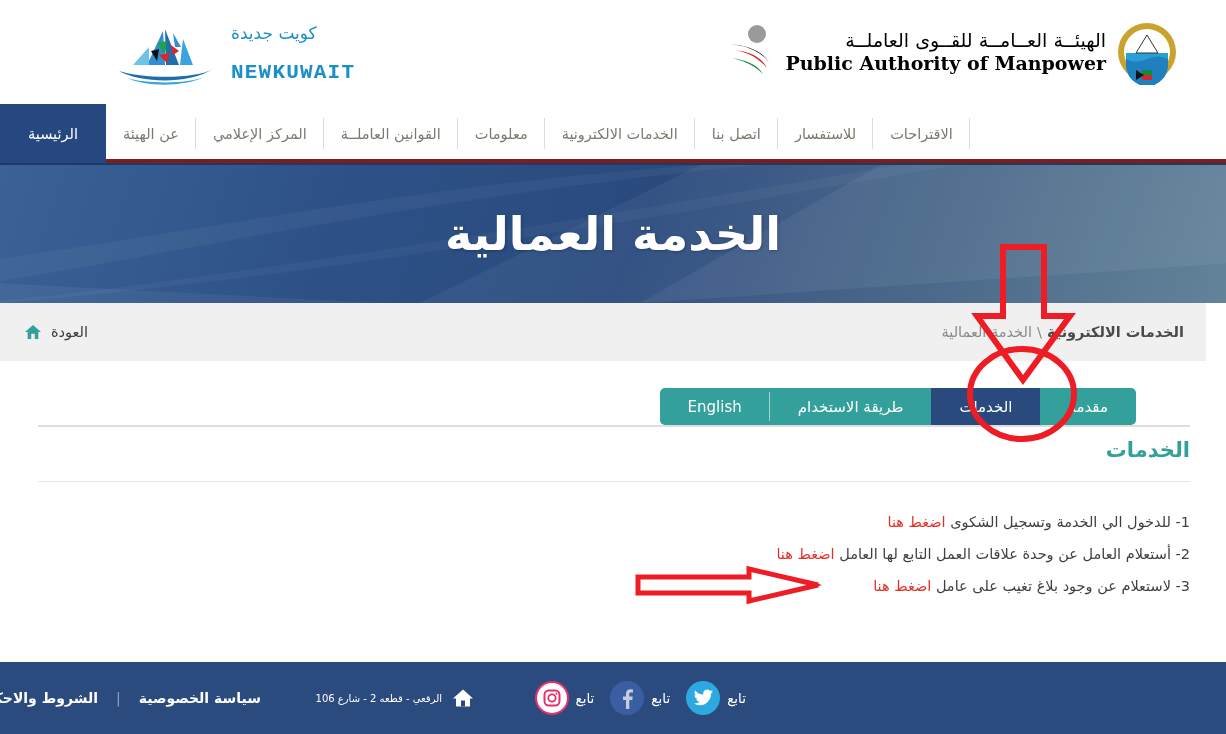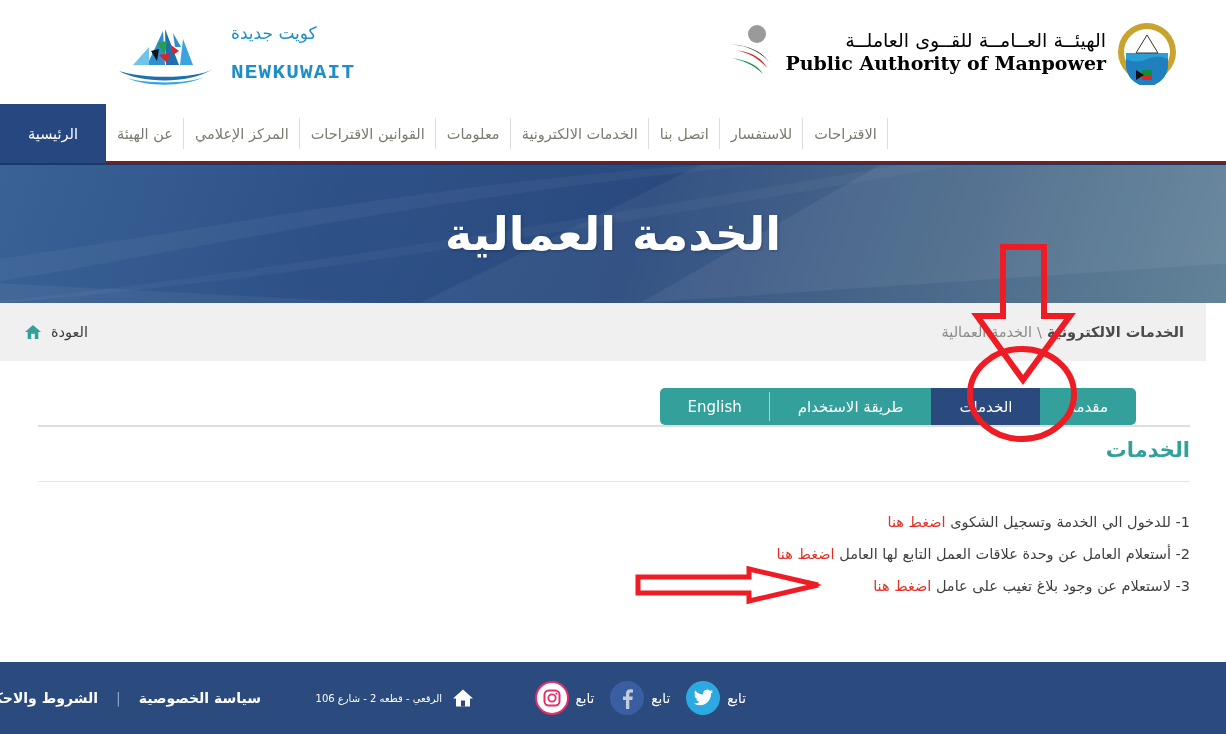--- a/index.html
+++ b/index.html
@@ -62,25 +62,25 @@
   .pam-figure { width: 48px; height: 56px; flex: 0 0 48px; }
 
   
   .nav {
     position: absolute; top: 104px; left: 0;
     width: 1226px; height: 59px;
     display: flex; flex-direction: row-reverse;
     justify-content: flex-start;
     padding-right: 62px;
     background: #ffffff;
-    border-bottom: 2px solid #7f1d1d;
+    border-bottom: 4px solid #7f1d1d;
   }
   .nav-item {
     display: flex; align-items: center; justify-content: center;
-    padding: 0 11px;
+    padding: 0 17px;
     font-size: 14.5px;
     color: #7a7a6e;
     height: 59px;
     position: relative;
     white-space: nowrap;
     cursor: pointer;
   }
   .nav-item + .nav-item::after {
     content: "";
     position: absolute; right: 0; top: 14px;
@@ -291,21 +291,21 @@
     <div class="nav-item active">
       <span>الرئيسية</span>
     </div>
     <div class="nav-item">
       <span>عن الهيئة</span>
     </div>
     <div class="nav-item">
       <span>المركز الإعلامي</span>
     </div>
     <div class="nav-item">
-      <span>القوانين الاقتراحات</span>
+      <span>القوانين العاملــة</span>
     </div>
     <div class="nav-item">
       <span>معلومات</span>
     </div>
     <div class="nav-item">
       <span>الخدمات الالكترونية</span>
     </div>
     <div class="nav-item">
       <span>اتصل بنا</span>
     </div>

